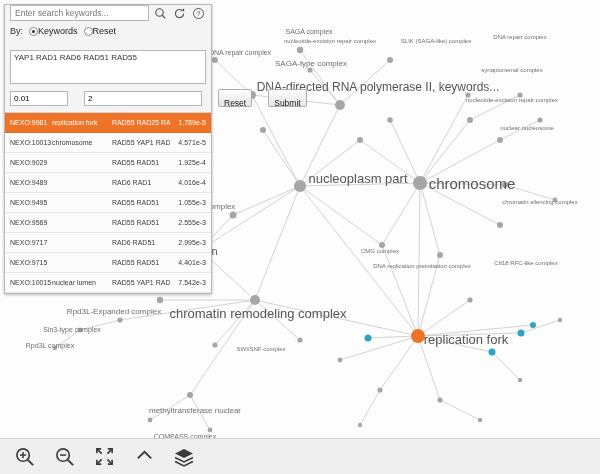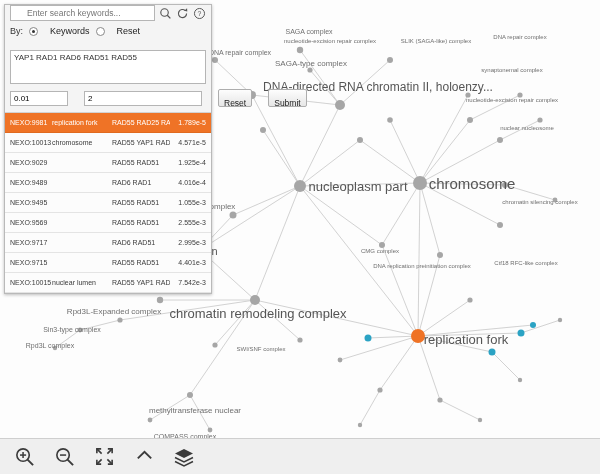--- a/index.html
+++ b/index.html
@@ -65,21 +65,21 @@
     padding: 0 5px 5px 5px;
     gap: 4px;
   }
   .search-input {
     flex: 1 1 auto;
     height: 16px;
     border: 1px solid #b5b5b5;
     background: #ffffff;
     font-size: 8.5px;
     color: #9a9a9a;
-    padding: 0 16px;
+    padding: 0 4px;
     box-sizing: border-box;
     font-family: "Liberation Sans", sans-serif;
   }
   .icon-btn {
     width: 15px;
     height: 15px;
     display: flex;
     align-items: center;
     justify-content: center;
     color: #555;
@@ -92,21 +92,21 @@
     display: flex;
     align-items: center;
     padding: 0 5px 6px 5px;
     font-size: 9px;
     gap: 6px;
   }
   .by-label { color: #333; }
   .radio-opt {
     display: flex;
     align-items: center;
-    gap: 12px;
+    gap: 0;
   }
   .radio {
     width: 9px;
     height: 9px;
     border-radius: 50%;
     border: 1px solid #888;
     background: #fff;
     box-sizing: border-box;
     position: relative;
   }
@@ -341,24 +341,24 @@
       </g>
     </svg>
     <div id="net-labels">
         <div class="net-label" style="left: 309px; top: 31px; font-size: 7px;">SAGA complex</div>
         <div class="net-label" style="left: 436px; top: 41px; font-size: 6px;">SLIK (SAGA-like) complex</div>
         <div class="net-label" style="left: 240px; top: 52px; font-size: 7px;">DNA repair complex</div>
         <div class="net-label" style="left: 330px; top: 41px; font-size: 6px;">nucleotide-excision repair complex</div>
         <div class="net-label" style="left: 520px; top: 37px; font-size: 6px;">DNA repair complex</div>
         <div class="net-label" style="left: 311px; top: 63px; font-size: 8px;">SAGA-type complex</div>
         <div class="net-label" style="left: 512px; top: 70px; font-size: 6px;">synaptonemal complex</div>
-        <div class="net-label big" style="left: 378px; top: 87px; font-size: 12px;">DNA-directed RNA chromatin II, holoenzy...</div>
+        <div class="net-label big" style="left: 378px; top: 87px; font-size: 12px;">DNA-directed RNA polymerase II, keywords...</div>
         <div class="net-label" style="left: 512px; top: 100px; font-size: 6px;">nucleotide-excision repair complex</div>
         <div class="net-label" style="left: 527px; top: 128px; font-size: 6px;">nuclear nucleosome</div>
-        <div class="net-label big" style="left: 358px; top: 186px; font-size: 13px;">nucleoplasm part</div>
+        <div class="net-label big" style="left: 358px; top: 178px; font-size: 13px;">nucleoplasm part</div>
         <div class="net-label big" style="left: 472px; top: 183px; font-size: 15px;">chromosome</div>
         <div class="net-label" style="left: 540px; top: 202px; font-size: 6px;">chromatin silencing complex</div>
         <div class="net-label" style="left: 160px; top: 206px; font-size: 8px;">H4/H2A histone acetyltransferase complex</div>
         <div class="net-label big" style="left: 174px; top: 251px; font-size: 11px;">nuclear chromatin</div>
         <div class="net-label" style="left: 380px; top: 251px; font-size: 6px;">CMG complex</div>
         <div class="net-label" style="left: 422px; top: 266px; font-size: 6px;">DNA replication preinitiation complex</div>
         <div class="net-label" style="left: 526px; top: 263px; font-size: 6px;">Ctf18 RFC-like complex</div>
         <div class="net-label" style="left: 114px; top: 311px; font-size: 8px;">Rpd3L-Expanded complex</div>
         <div class="net-label big" style="left: 258px; top: 313px; font-size: 13px;">chromatin remodeling complex</div>
         <div class="net-label big" style="left: 466px; top: 339px; font-size: 13px;">replication fork</div>

